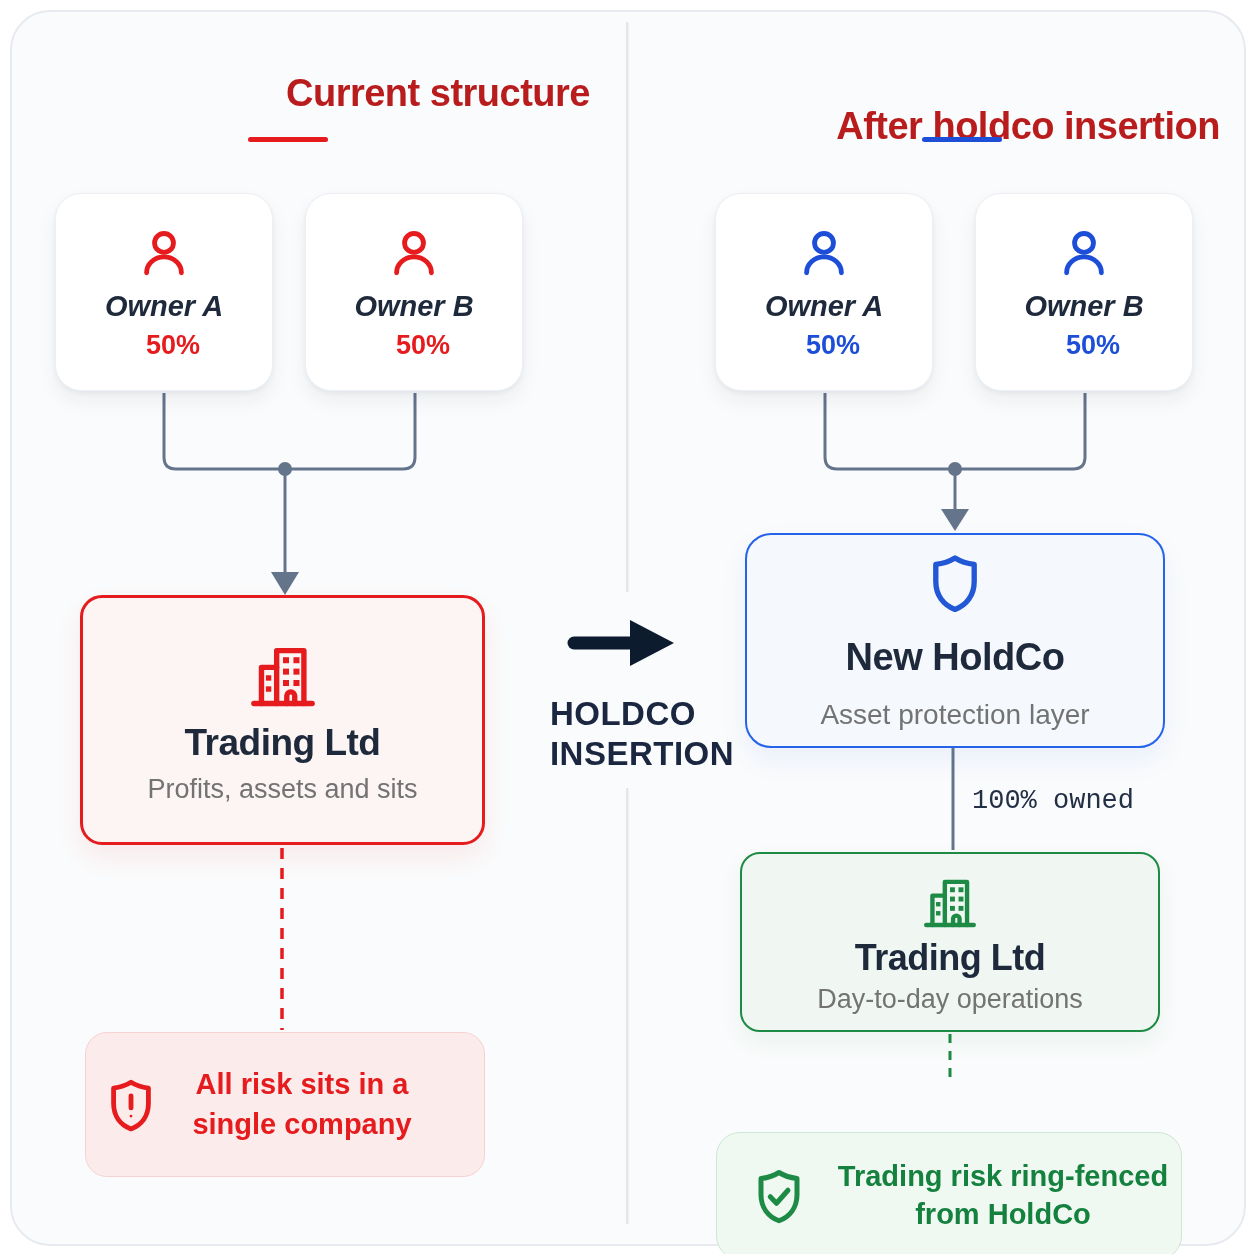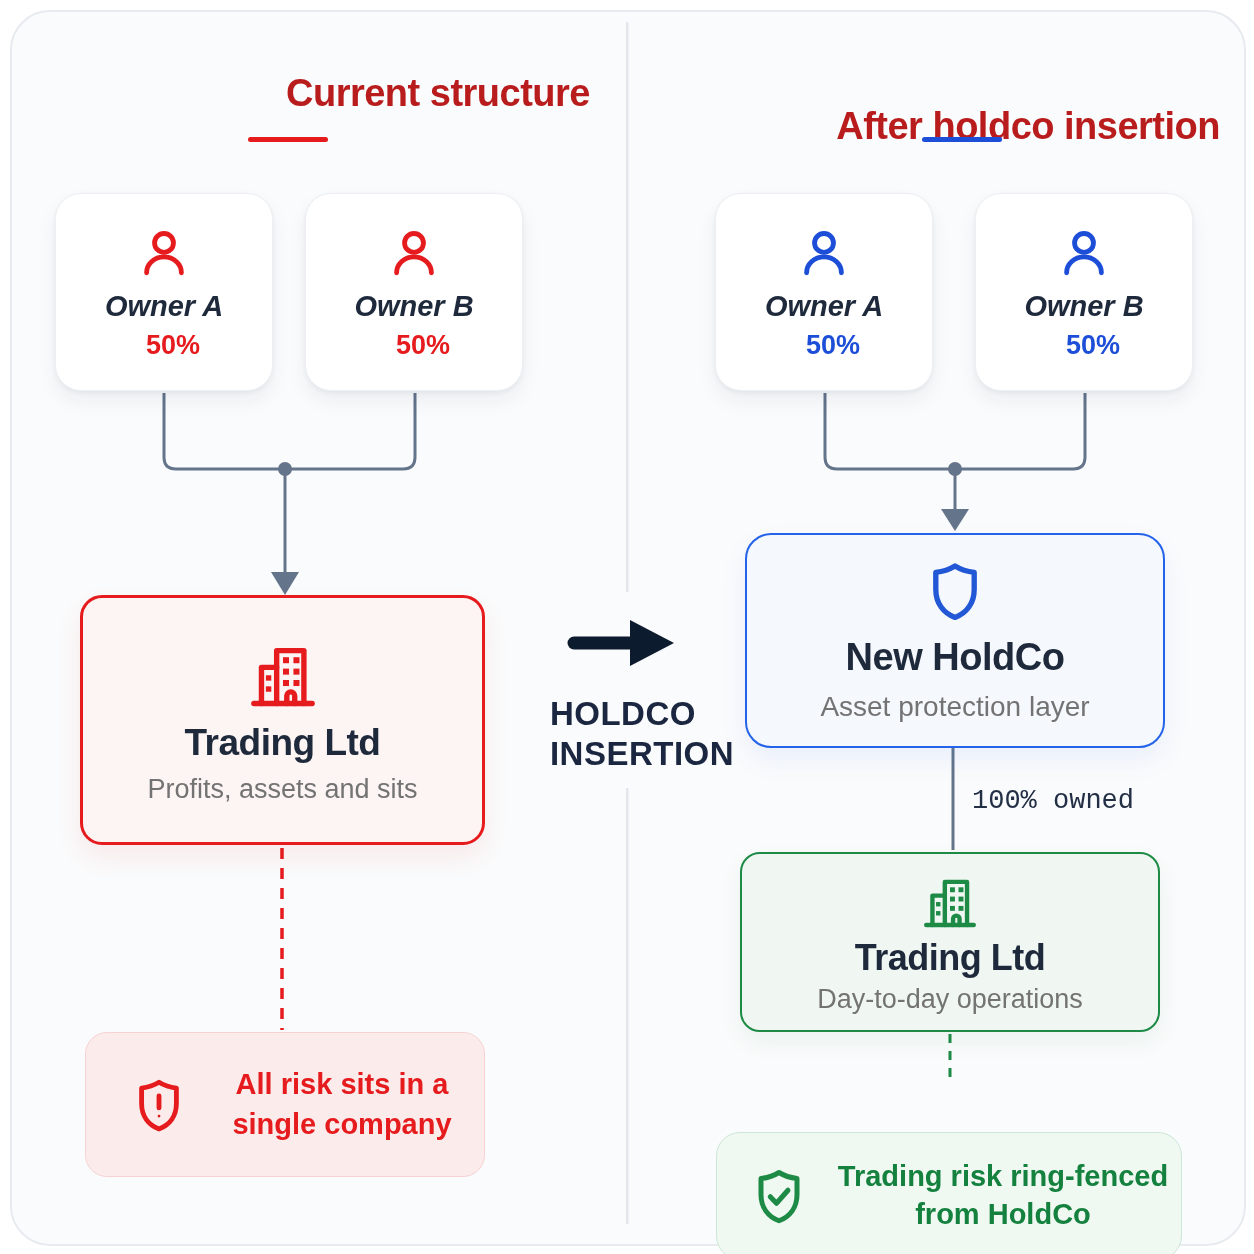--- a/index.html
+++ b/index.html
@@ -37,36 +37,36 @@
     text-align:center;
   }
   .box-red{
     left:80px;top:595px;width:405px;height:250px;
     background:#fdf4f4;border:3px solid #e51b1e;
     box-shadow:0 12px 26px rgba(229,27,30,.08);gap:10px;
   }
   .box-blue{
     left:745px;top:533px;width:420px;height:215px;
     background:#f5f8fd;border:2.5px solid #2563eb;
-    box-shadow:0 12px 26px rgba(37,99,235,.08);gap:12px;border-radius:26px;
+    box-shadow:0 12px 26px rgba(37,99,235,.08);gap:20px;border-radius:26px;
   }
   .box-green{
     left:740px;top:852px;width:420px;height:180px;
     background:#f0f7f2;border:2.5px solid #1d8a45;
     box-shadow:0 10px 22px rgba(29,138,69,.07);gap:5px;border-radius:20px;
   }
   .company-name{font-size:37px;font-weight:800;color:#1e2a3b;letter-spacing:-.5px;}
   .company-sub{font-size:27px;color:#737373;}
   .note-box{
     position:absolute;z-index:2;box-sizing:border-box;
     display:flex;align-items:center;
   }
   .note-red{
     left:85px;top:1032px;width:400px;height:145px;border-radius:22px;
-    background:#fcebeb;border:1.5px solid #f7d2d2;padding-left:44px;gap:28px;
+    background:#fcebeb;border:1.5px solid #f7d2d2;padding-left:16px;gap:16px;
   }
   .note-green{
     left:716px;top:1132px;width:466px;height:128px;border-radius:24px;
     background:#f0f8f2;border:1.5px solid #cde6d5;padding-left:32px;gap:24px;
   }
   .note-text-red{
     width:252px;text-align:center;font-size:29px;font-weight:700;
     color:#e51b1e;line-height:1.35;
   }
   .note-text-green{

